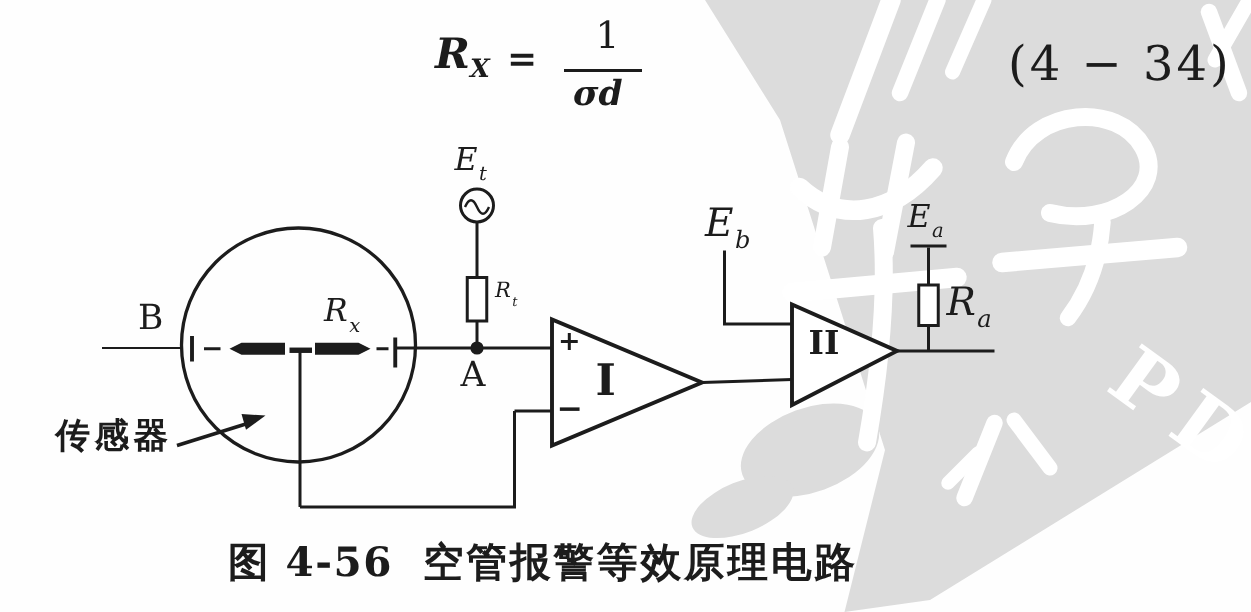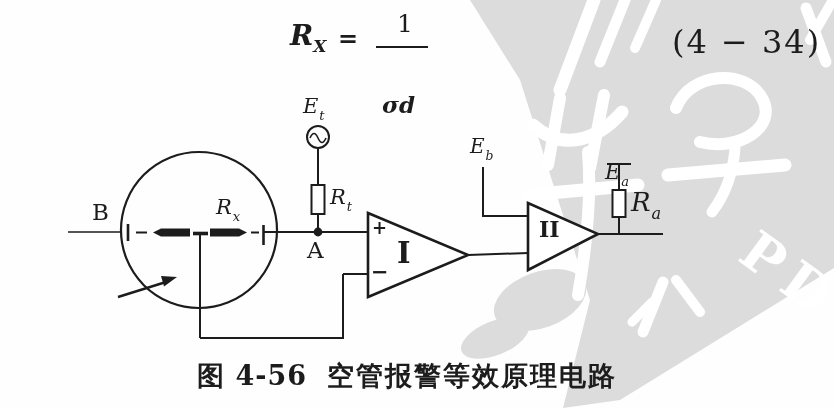--- a/index.html
+++ b/index.html
@@ -61,21 +61,21 @@
       <path d="M806,8 L826,62" stroke-width="11"></path>
       <path d="M833,0 L810,40" stroke-width="10"></path>
     </g>
   </svg>
   <div class="wm-letters" style="left:766px;top:218px;">PD</div>
 
   <div class="lbl eq-lhs" style="left:290px;top:22px;"><span>R</span><sub>X</sub></div>
   <div class="lbl eq-equals" style="left:338px;top:27px;">=</div>
   <div class="lbl eq-num" style="left:397px;top:11px;">1</div>
   <div class="eq-bar" style="left:376px;top:46px;"></div>
-  <div class="lbl eq-den" style="left:382px;top:51px;margin-top:42px;">σd</div>
+  <div class="lbl eq-den" style="left:382px;top:51px;">σd</div>
   <div class="lbl eq-tag" style="left:672px;top:26px;">(4 − 34)</div>
 
   <svg class="layer" width="834" height="408" viewBox="0 0 834 408">
     <g stroke="#1c1c1c" stroke-width="2" fill="none">
       <line x1="68" y1="232" x2="121" y2="232" stroke-width="1.3"></line>
       <circle cx="199" cy="230" r="78" stroke-width="2.2"></circle>
       <line x1="128" y1="224" x2="128" y2="241" stroke-width="2.6"></line>
       <line x1="136" y1="232.5" x2="147" y2="232.5"></line>
       <polygon points="153,232.5 161,228.5 190,228.5 190,236.5 161,236.5" fill="#1c1c1c" stroke="none"></polygon>
       <path d="M193,233.5 H208" stroke-width="3.6"></path>
@@ -103,29 +103,30 @@
       <line x1="607" y1="164" x2="631" y2="164"></line>
       <line x1="118" y1="297" x2="166" y2="282" stroke-width="2.4"></line>
       <polygon points="177,277 164,286.5 161,276" fill="#1c1c1c" stroke="none"></polygon>
     </g>
   </svg>
 
   <div class="lbl" style="left:92px;top:201px;font-size:23px;">B</div>
   <div class="lbl var" style="left:216px;top:197px;font-size:21px;"><span>R</span><sub>x</sub></div>
   <div class="lbl" style="left:307px;top:239px;font-size:23px;">A</div>
   <div class="lbl var" style="left:303px;top:96px;font-size:21px;"><span>E</span><sub>t</sub></div>
-  <div class="lbl var" style="left:330px;top:187px;font-size:21px;"><span>R</span><sub>t</sub></div>
+  <div class="lbl var" style="left:330px;top:187px;font-size:14px;"><span>R</span><sub>t</sub></div>
   <div class="lbl" style="left:372px;top:219px;font-size:18px;font-weight:bold;">+</div>
   <div class="lbl" style="left:371px;top:261px;font-size:21px;font-weight:bold;">−</div>
   <div class="lbl amp-name" style="left:397px;top:239px;font-size:29px;">I</div>
-  <div class="lbl var" style="left:470px;top:136px;font-size:20px;"><span>E</span><sub>b</sub></div>
+  <div class="lbl var" style="left:470px;top:136px;font-size:26px;"><span>E</span><sub>b</sub></div>
   <div class="lbl amp-name" style="left:539px;top:218px;font-size:22px;">II</div>
-  <div class="lbl var" style="left:605px;top:134px;font-size:21px;margin-top:28px;"><span>E</span><sub>a</sub></div>
+  <div class="lbl var" style="left:605px;top:134px;font-size:21px;"><span>E</span><sub>a</sub></div>
   <div class="lbl var" style="left:631px;top:189px;font-size:26px;"><span>R</span><sub>a</sub></div>
 
   <div class="lbl sensor-ann" style="left:37px;top:278px;">
+    <div>传感器</div>
   </div>
 
-  <div class="lbl caption" style="left:152px;top:362px;margin-left:45px;">
+  <div class="lbl caption" style="left:152px;top:362px;">
     <span class="cap-fig">图 4-56</span><span>空管报警等效原理电路</span>
   </div>
 
 </div>
 
 </body></html>

